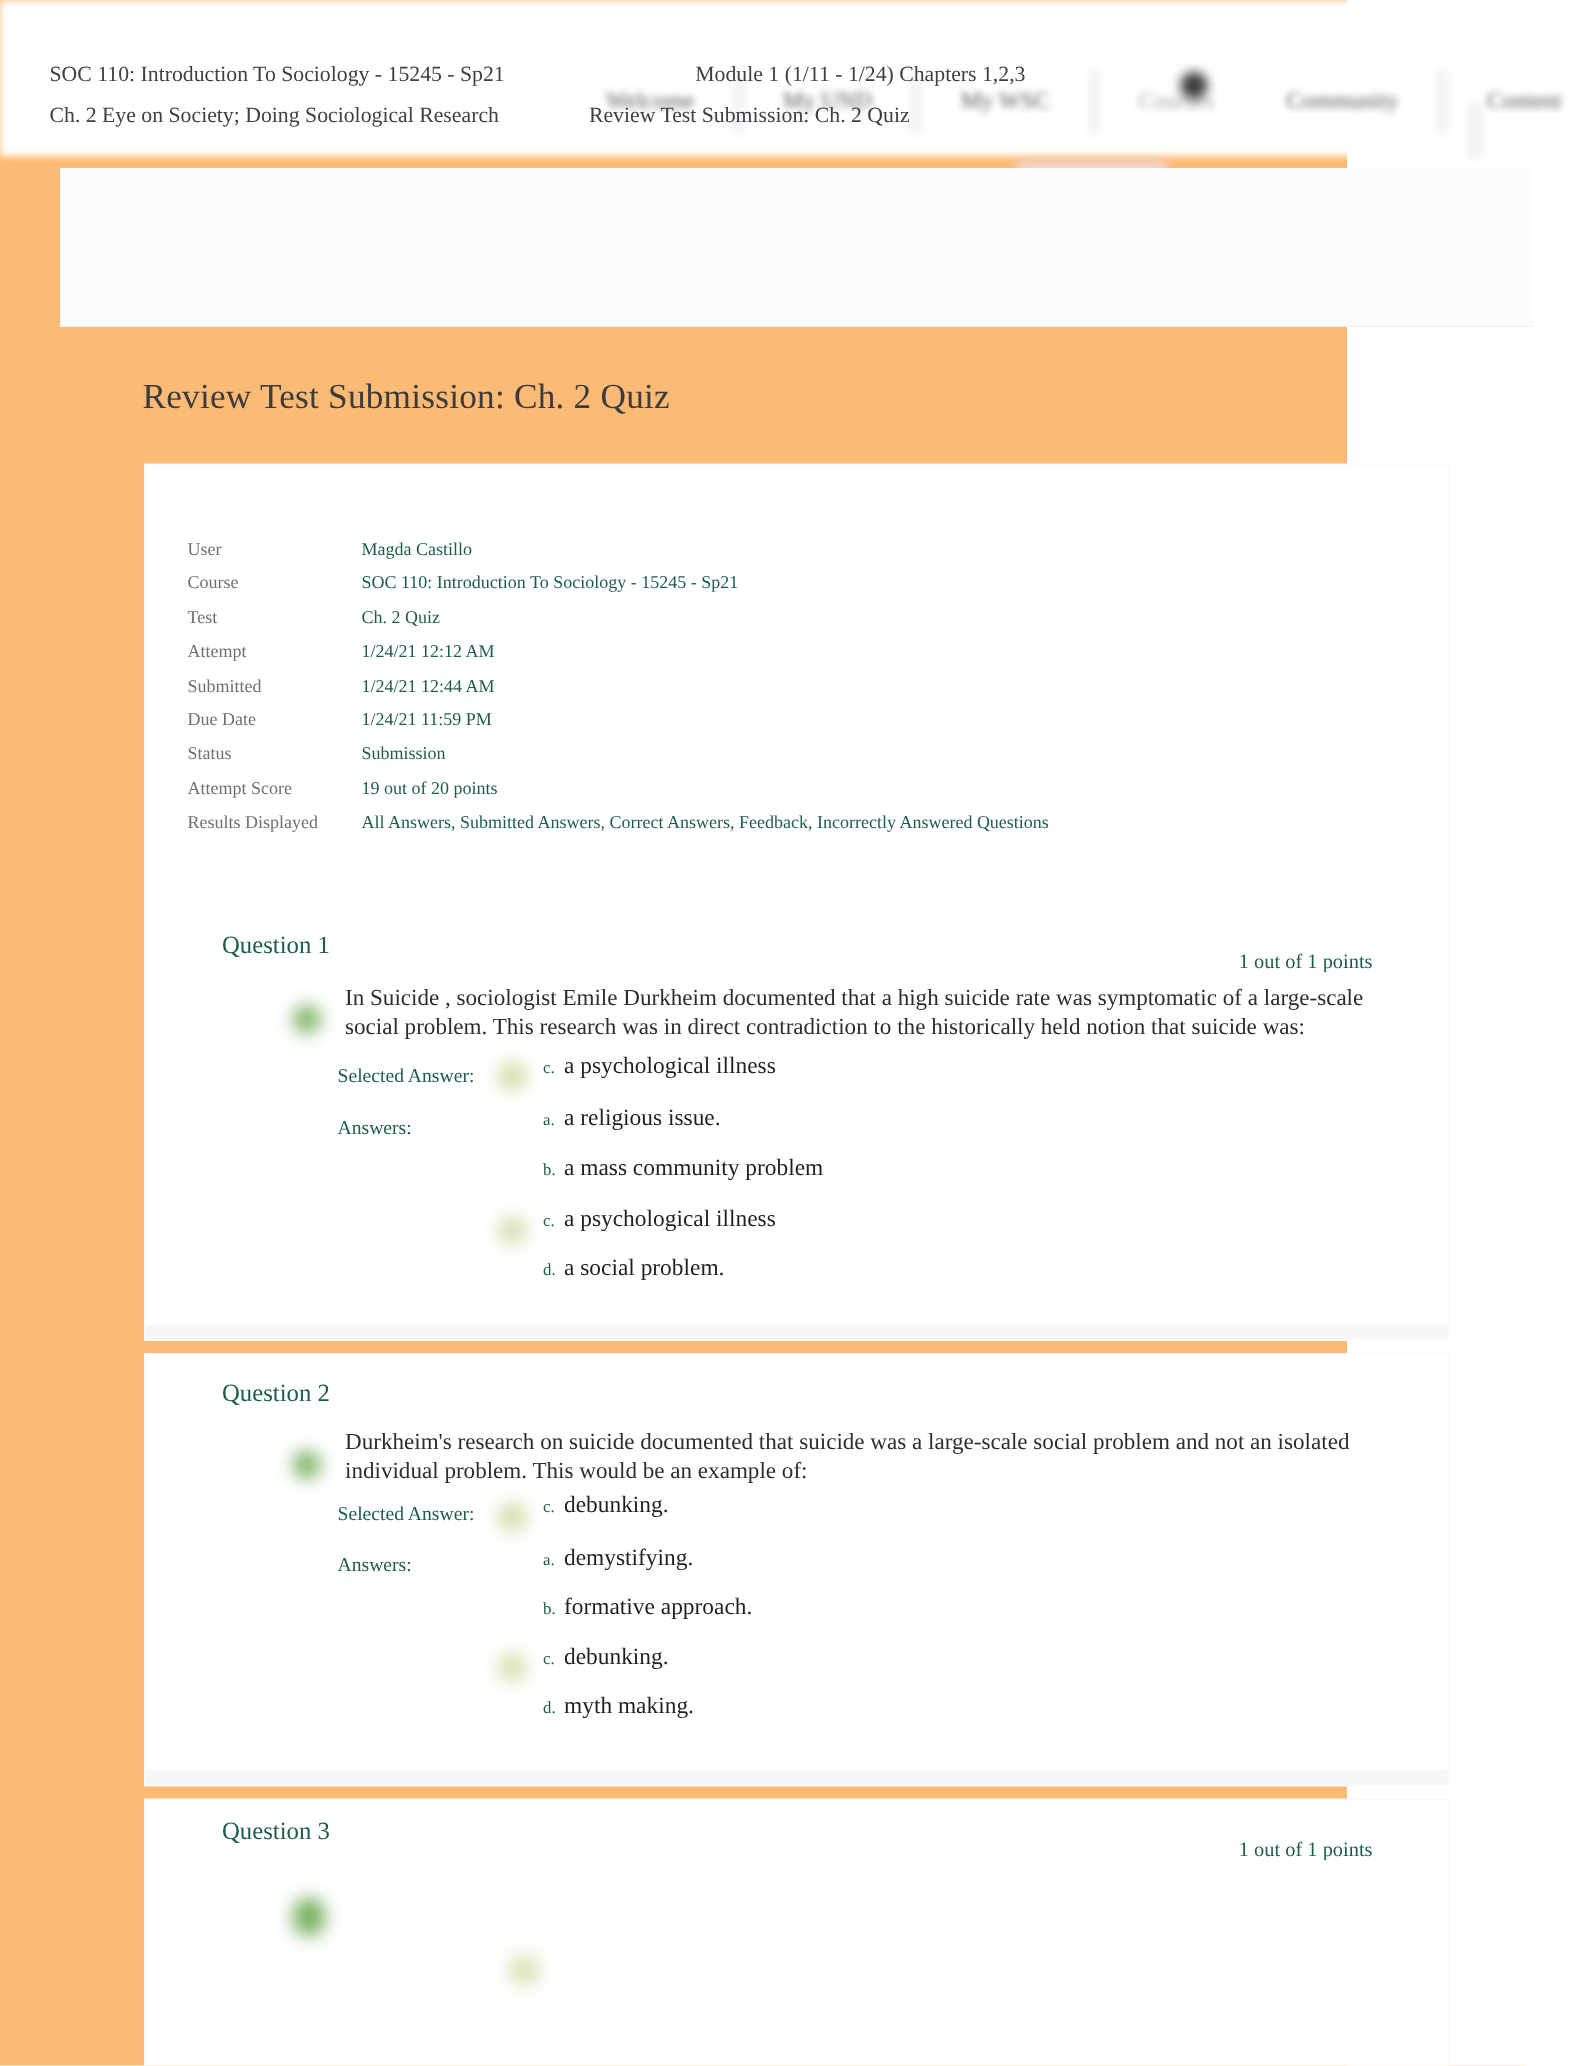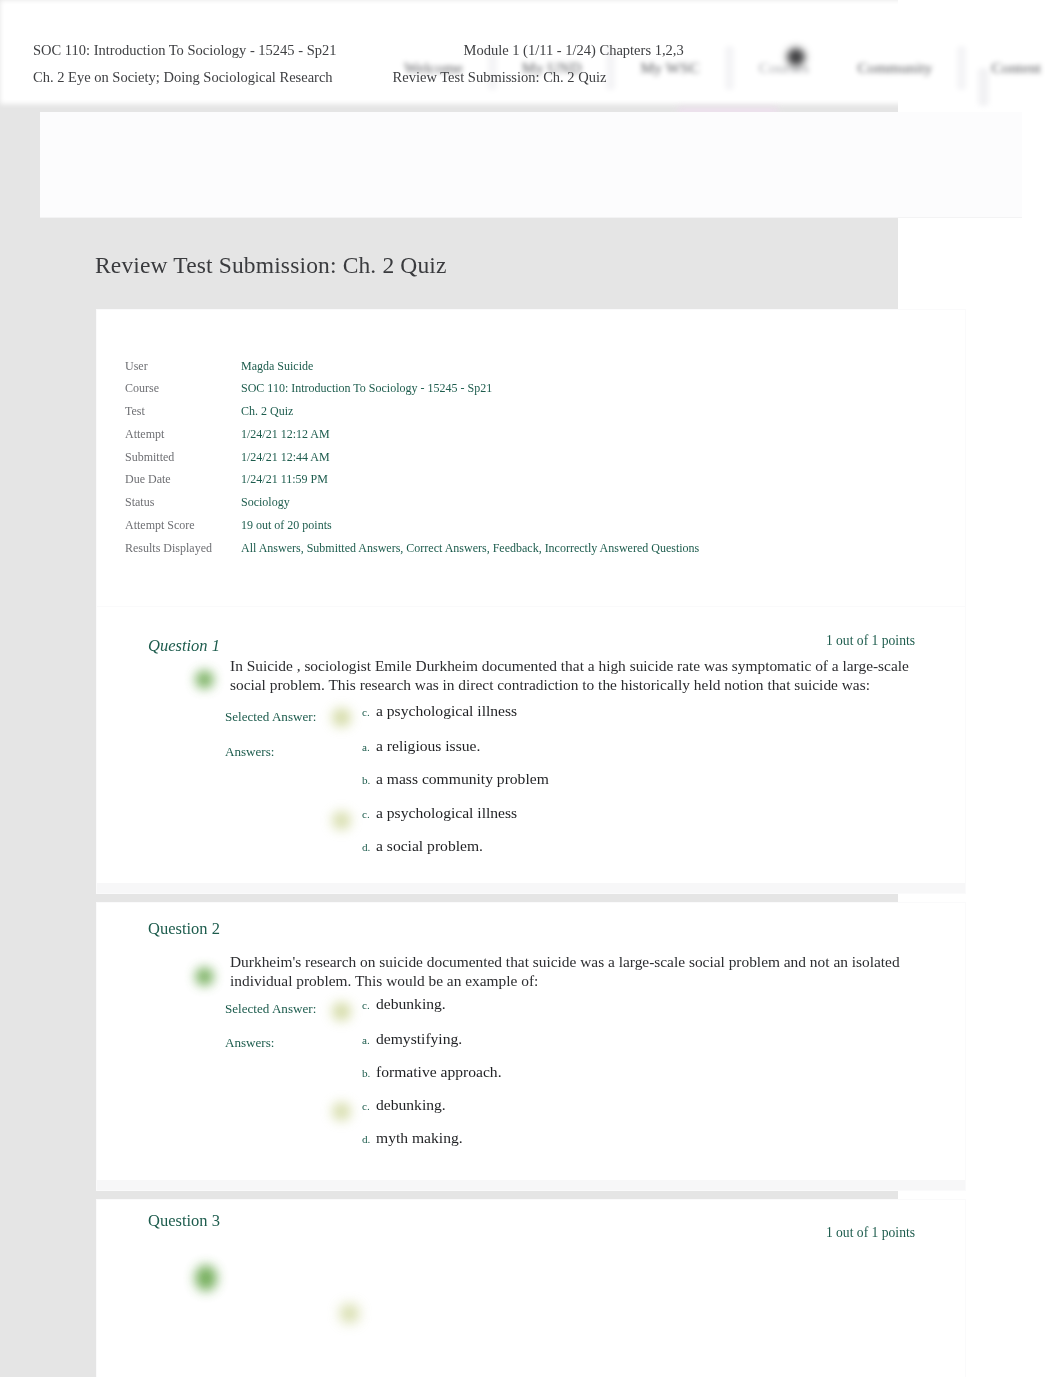--- a/index.html
+++ b/index.html
@@ -9,21 +9,21 @@
     height: 1377px;
     background: #ffffff;
     font-family: "Liberation Serif", "DejaVu Serif", serif;
     overflow: hidden;
   }
 
   #page {
     position: relative;
     width: 898px;
     height: 1377px;
-    background: #e5e5e5;
+    background: #fdba74;
   }
 
   
   .topnav {
     position: absolute;
     top: 0; left: 0;
     width: 1062px;
     height: 104px;
     background: #ffffff;
     filter: blur(2.4px);
@@ -168,21 +168,21 @@
     filter: blur(.4px);
   }
   .q-points {
     position: absolute;
     right: 50px;
     font-size: 13.6px;
     color: #1d5c4d;
     filter: blur(.4px);
     margin-top: 10px;
   }
-  .q-head.q1 { top: 29px; font-style: italic; }
+  .q-head.q1 { top: 13px; }
   .q-points.q1 { top: 16px; }
   .q-head.q2 { top: 16px; }
   .q-head.q3 { top: 11px; }
   .q-points.q3 { top: 15px; }
 
   .q-icon {
     position: absolute;
     width: 19px;
     height: 19px;
     border-radius: 50%;
@@ -290,21 +290,21 @@
     <span class="crumb-item">Review Test Submission: Ch. 2 Quiz</span>
   </div>
 
   <div class="page-title">Review Test Submission: Ch. 2 Quiz</div>
 
   <div class="card card-info">
     <table class="info-table">
       <tbody>
         <tr>
           <td class="info-label">User</td>
-          <td class="info-value">Magda Suicide</td>
+          <td class="info-value">Magda Castillo</td>
         </tr>
         <tr>
           <td class="info-label">Course</td>
           <td class="info-value">SOC 110: Introduction To Sociology - 15245 - Sp21</td>
         </tr>
         <tr>
           <td class="info-label">Test</td>
           <td class="info-value">Ch. 2 Quiz</td>
         </tr>
         <tr>
@@ -314,21 +314,21 @@
         <tr>
           <td class="info-label">Submitted</td>
           <td class="info-value">1/24/21 12:44 AM</td>
         </tr>
         <tr>
           <td class="info-label">Due Date</td>
           <td class="info-value">1/24/21 11:59 PM</td>
         </tr>
         <tr>
           <td class="info-label">Status</td>
-          <td class="info-value">Sociology</td>
+          <td class="info-value">Submission</td>
         </tr>
         <tr>
           <td class="info-label">Attempt Score</td>
           <td class="info-value">19 out of 20 points</td>
         </tr>
         <tr>
           <td class="info-label">Results Displayed</td>
           <td class="info-value">All Answers, Submitted Answers, Correct Answers, Feedback, Incorrectly Answered Questions</td>
         </tr>
       </tbody>

